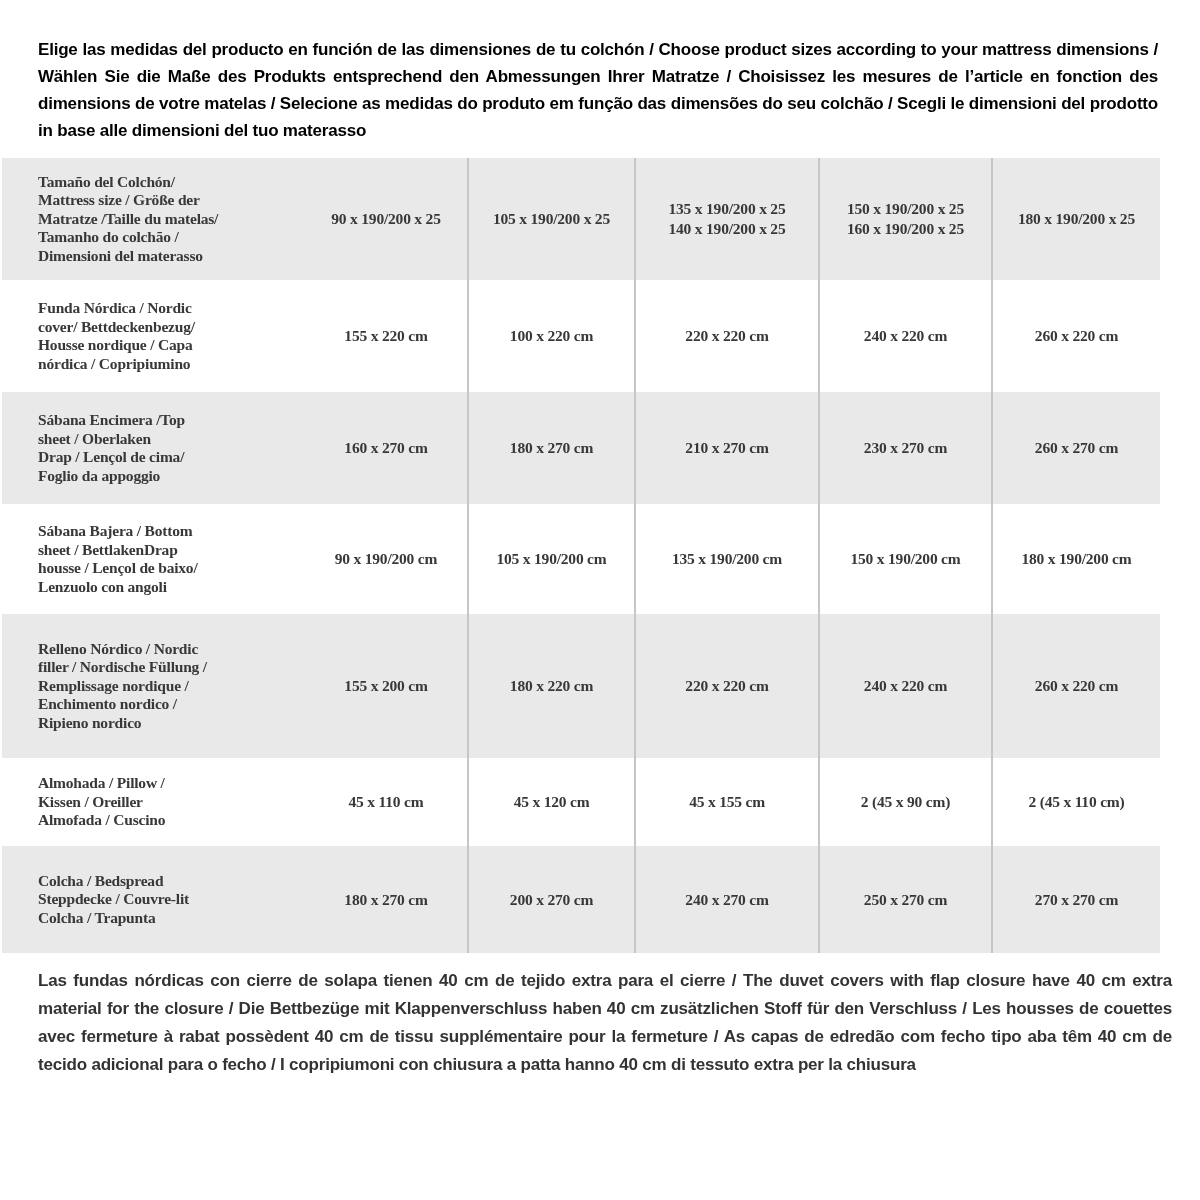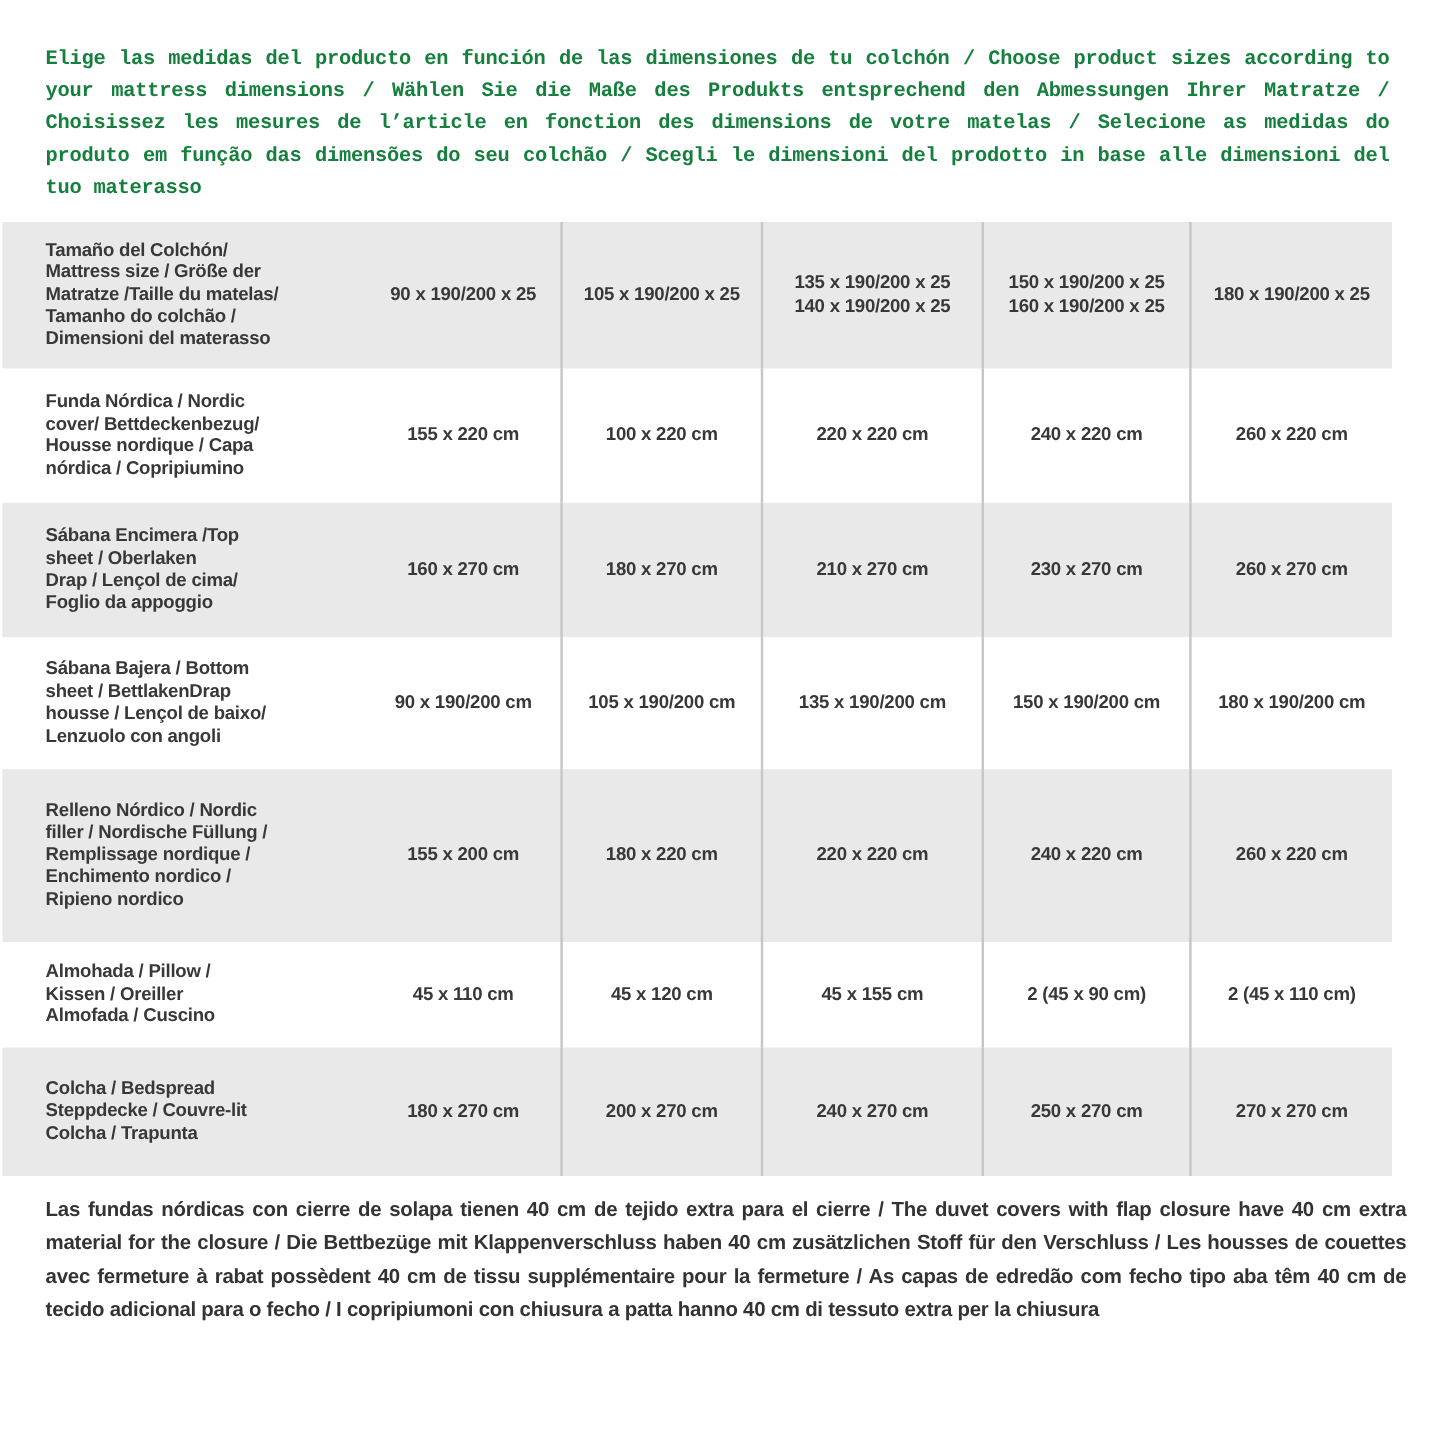--- a/index.html
+++ b/index.html
@@ -10,31 +10,30 @@
     font-weight: 700;
     color: #383838;
     overflow: hidden;
   }
   .intro {
     margin: 36px 42px 0 38px;
     font-size: 17px;
     line-height: 27px;
     letter-spacing: -0.2px;
     text-align: justify;
-    color: #15803d;
-    font-family: Liberation Mono, monospace;
+    color: #000000;
   }
   table.size-table {
     border-collapse: collapse;
     table-layout: fixed;
     width: 1158px;
     margin: 14px 0 0 2px;
   }
   tr.shaded { background: #e9e9e9; }
-  td { vertical-align: middle; }
+  td { vertical-align: middle; font-family: Liberation Serif, serif; }
   td.label-cell {
     padding-left: 36px;
     font-size: 15.5px;
     line-height: 18.5px;
     letter-spacing: -0.2px;
   }
   .lbl-line { white-space: nowrap; }
   td.val-cell {
     text-align: center;
     font-size: 15.5px;

